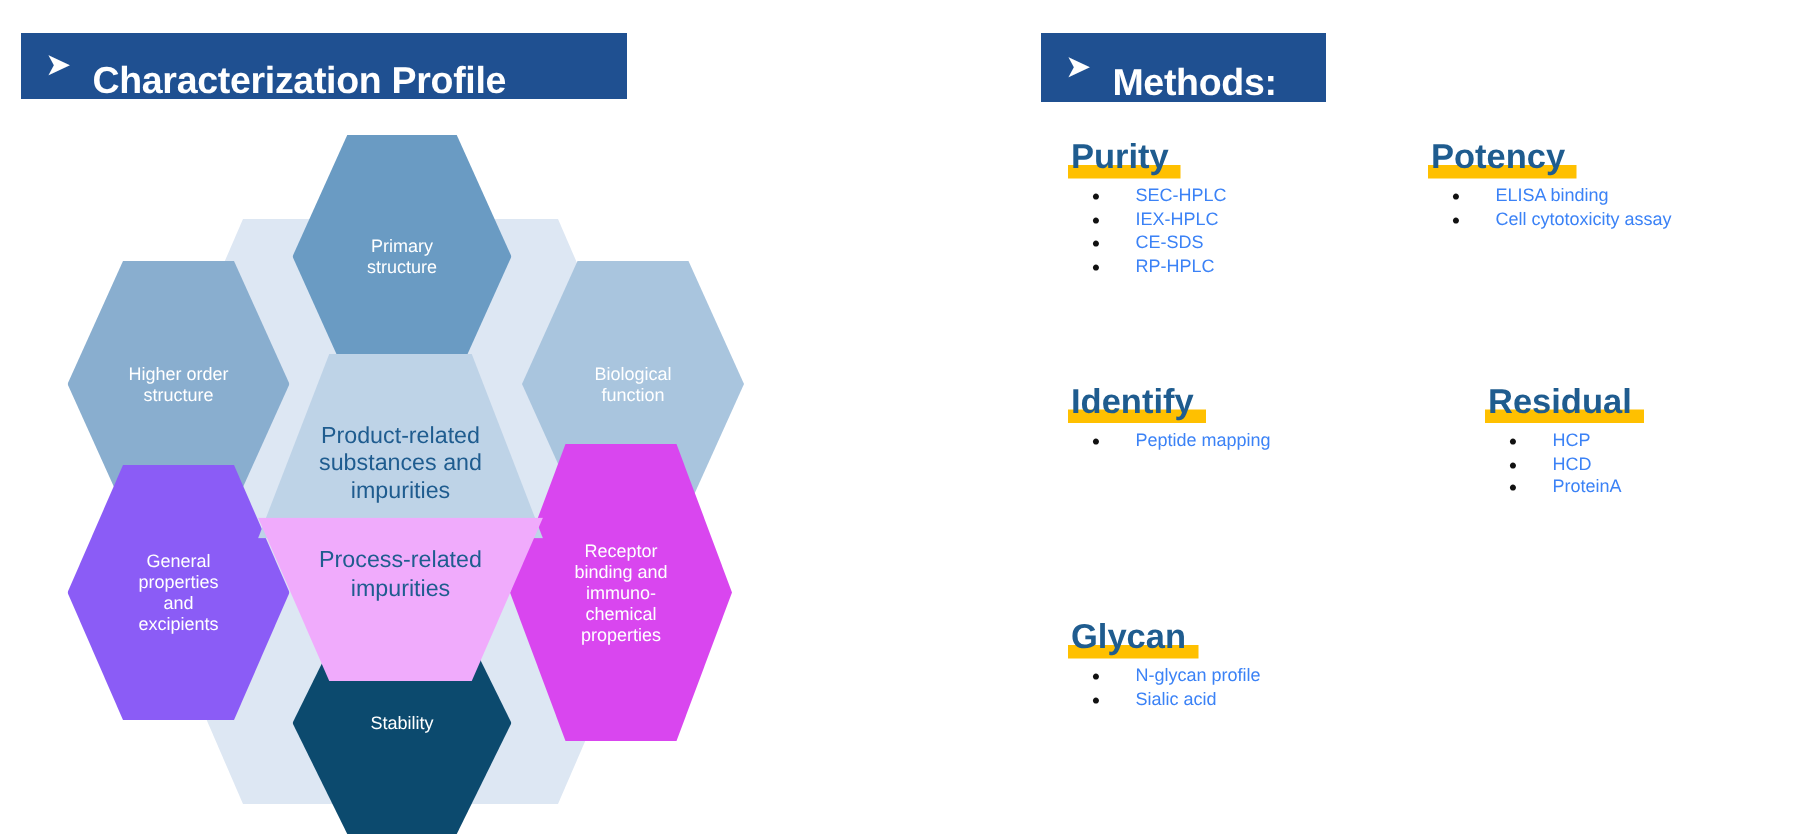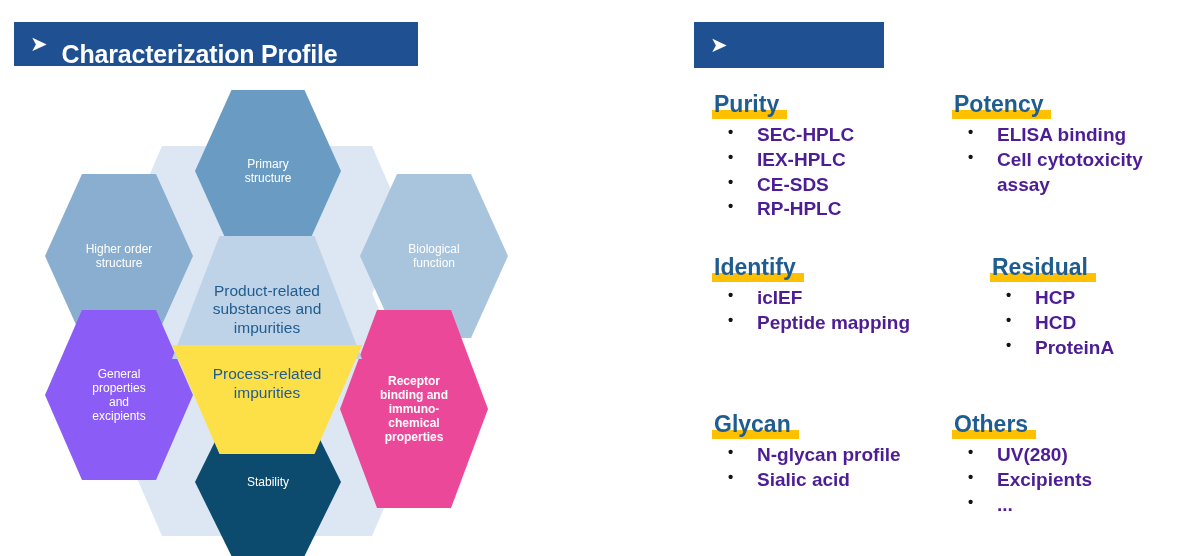--- a/index.html
+++ b/index.html
@@ -97,21 +97,21 @@
   .hex-top-half {
     top: 0;
     height: 123px;
     background: #bed3e7;
     -webkit-clip-path: polygon(25% 0%, 75% 0%, 100% 100%, 0% 100%);
     clip-path: polygon(25% 0%, 75% 0%, 100% 100%, 0% 100%);
   }
   .hex-bot-half {
     top: 109px;
     height: 109px;
-    background: #fde047;
+    background: #f0abfc;
     -webkit-clip-path: polygon(0% 0%, 100% 0%, 75% 100%, 25% 100%);
     clip-path: polygon(0% 0%, 100% 0%, 75% 100%, 25% 100%);
   }
   .center-text {
     color: #1f5c8f;
     font-size: 15.5px;
     line-height: 1.2;
     font-family: "Liberation Sans", sans-serif;
   }
 
@@ -144,74 +144,74 @@
     background: #ffc000;
     z-index: -1;
   }
   .method-list {
     list-style: none;
     margin: 6px 0 0 0;
     padding: 0;
   }
   .method-list li {
     position: relative;
-    color: #4c1d95;
-    font-size: 19px;
+    color: #3b82f6;
+    font-size: 12px;
     line-height: 1.30;
     padding-left: 45px;
     margin-bottom: 0px;
-    font-weight: bold;
   }
   .method-list li::before {
     content: "\2022";
     position: absolute;
     left: 16px;
     top: -1px;
     font-size: 15px;
     color: #111111;
   }
 </style>
 </head>
 <body>
 
 <div class="banner" id="banner-profile">
   <span class="banner-arrow">➤</span>
   <span class="banner-title">Characterization Profile</span>
 </div>
 
 <div class="banner" id="banner-methods">
   <span class="banner-arrow">➤</span>
+  <span class="banner-title">Methods:</span>
 </div>
 
 <div class="hex-wrap">
 
   <div class="filler" style="left:110px; top:58px; width:128px; height:148px;"></div>
   <div class="filler" style="left:256px; top:58px; width:128px; height:148px;"></div>
   <div class="filler" style="left:110px; top:205px; width:128px; height:148px;"></div>
   <div class="filler" style="left:256px; top:205px; width:128px; height:148px;"></div>
   <div class="filler" style="left:110px; top:300px; width:128px; height:148px;"></div>
   <div class="filler" style="left:256px; top:300px; width:128px; height:148px;"></div>
 
   <div class="hex" style="left:175px; top:2px; width:146px; height:162px; background:#6a9bc3;">
     <div class="hex-label">Primary<br>structure</div>
   </div>
 
   <div class="hex" style="left:25px; top:86px; width:148px; height:164px; background:#89aecf;">
     <div class="hex-label">Higher order<br>structure</div>
   </div>
 
-  <div class="hex" style="left:340px; top:86px; width:148px; height:164px; background:#a9c5de;justify-content:center;">
+  <div class="hex" style="left:328px; top:86px; width:148px; height:164px; background:#a9c5de;justify-content:center;">
     <div class="hex-label">Biological<br>function</div>
   </div>
 
   <div class="hex" style="left:25px; top:222px; width:148px; height:170px; background:#8b5cf6;">
     <div class="hex-label">General<br>properties<br>and<br>excipients</div>
   </div>
 
-  <div class="hex" style="left:320px; top:222px; width:148px; height:198px; background:#ec4899;font-weight:bold;">
+  <div class="hex" style="left:320px; top:208px; width:148px; height:198px; background:#d946ef;">
     <div class="hex-label">Receptor<br>binding and<br>immuno-<br>chemical<br>properties</div>
   </div>
 
   <div class="hex" style="left:175px; top:320px; width:146px; height:148px; background:#0c4a6e;">
     <div class="hex-label">Stability</div>
   </div>
 
   <div class="hex-center">
     <div class="hex-center-half hex-top-half">
       <div class="center-text" style="transform: translateY(12px);">Product-related<br>substances and<br>impurities</div>
@@ -238,21 +238,20 @@
     <div class="method-title">Potency</div>
     <ul class="method-list">
       <li>ELISA binding</li>
       <li>Cell cytotoxicity assay</li>
     </ul>
   </div>
 
   <div class="method-block" style="left:12px; top:163px; width:235px;">
     <div class="method-title">Identify</div>
     <ul class="method-list">
-      <li>icIEF</li>
       <li>Peptide mapping</li>
     </ul>
   </div>
 
   <div class="method-block" style="left:252px; top:163px; width:230px;margin-left:38px;">
     <div class="method-title">Residual</div>
     <ul class="method-list">
       <li>HCP</li>
       <li>HCD</li>
       <li>ProteinA</li>
@@ -260,21 +259,13 @@
   </div>
 
   <div class="method-block" style="left:12px; top:320px; width:235px;">
     <div class="method-title">Glycan</div>
     <ul class="method-list">
       <li>N-glycan profile</li>
       <li>Sialic acid</li>
     </ul>
   </div>
 
-  <div class="method-block" style="left:252px; top:320px; width:230px;">
-    <div class="method-title">Others</div>
-    <ul class="method-list">
-      <li>UV(280)</li>
-      <li>Excipients</li>
-      <li>...</li>
-    </ul>
-  </div>
 </div>
 
 </body></html>

